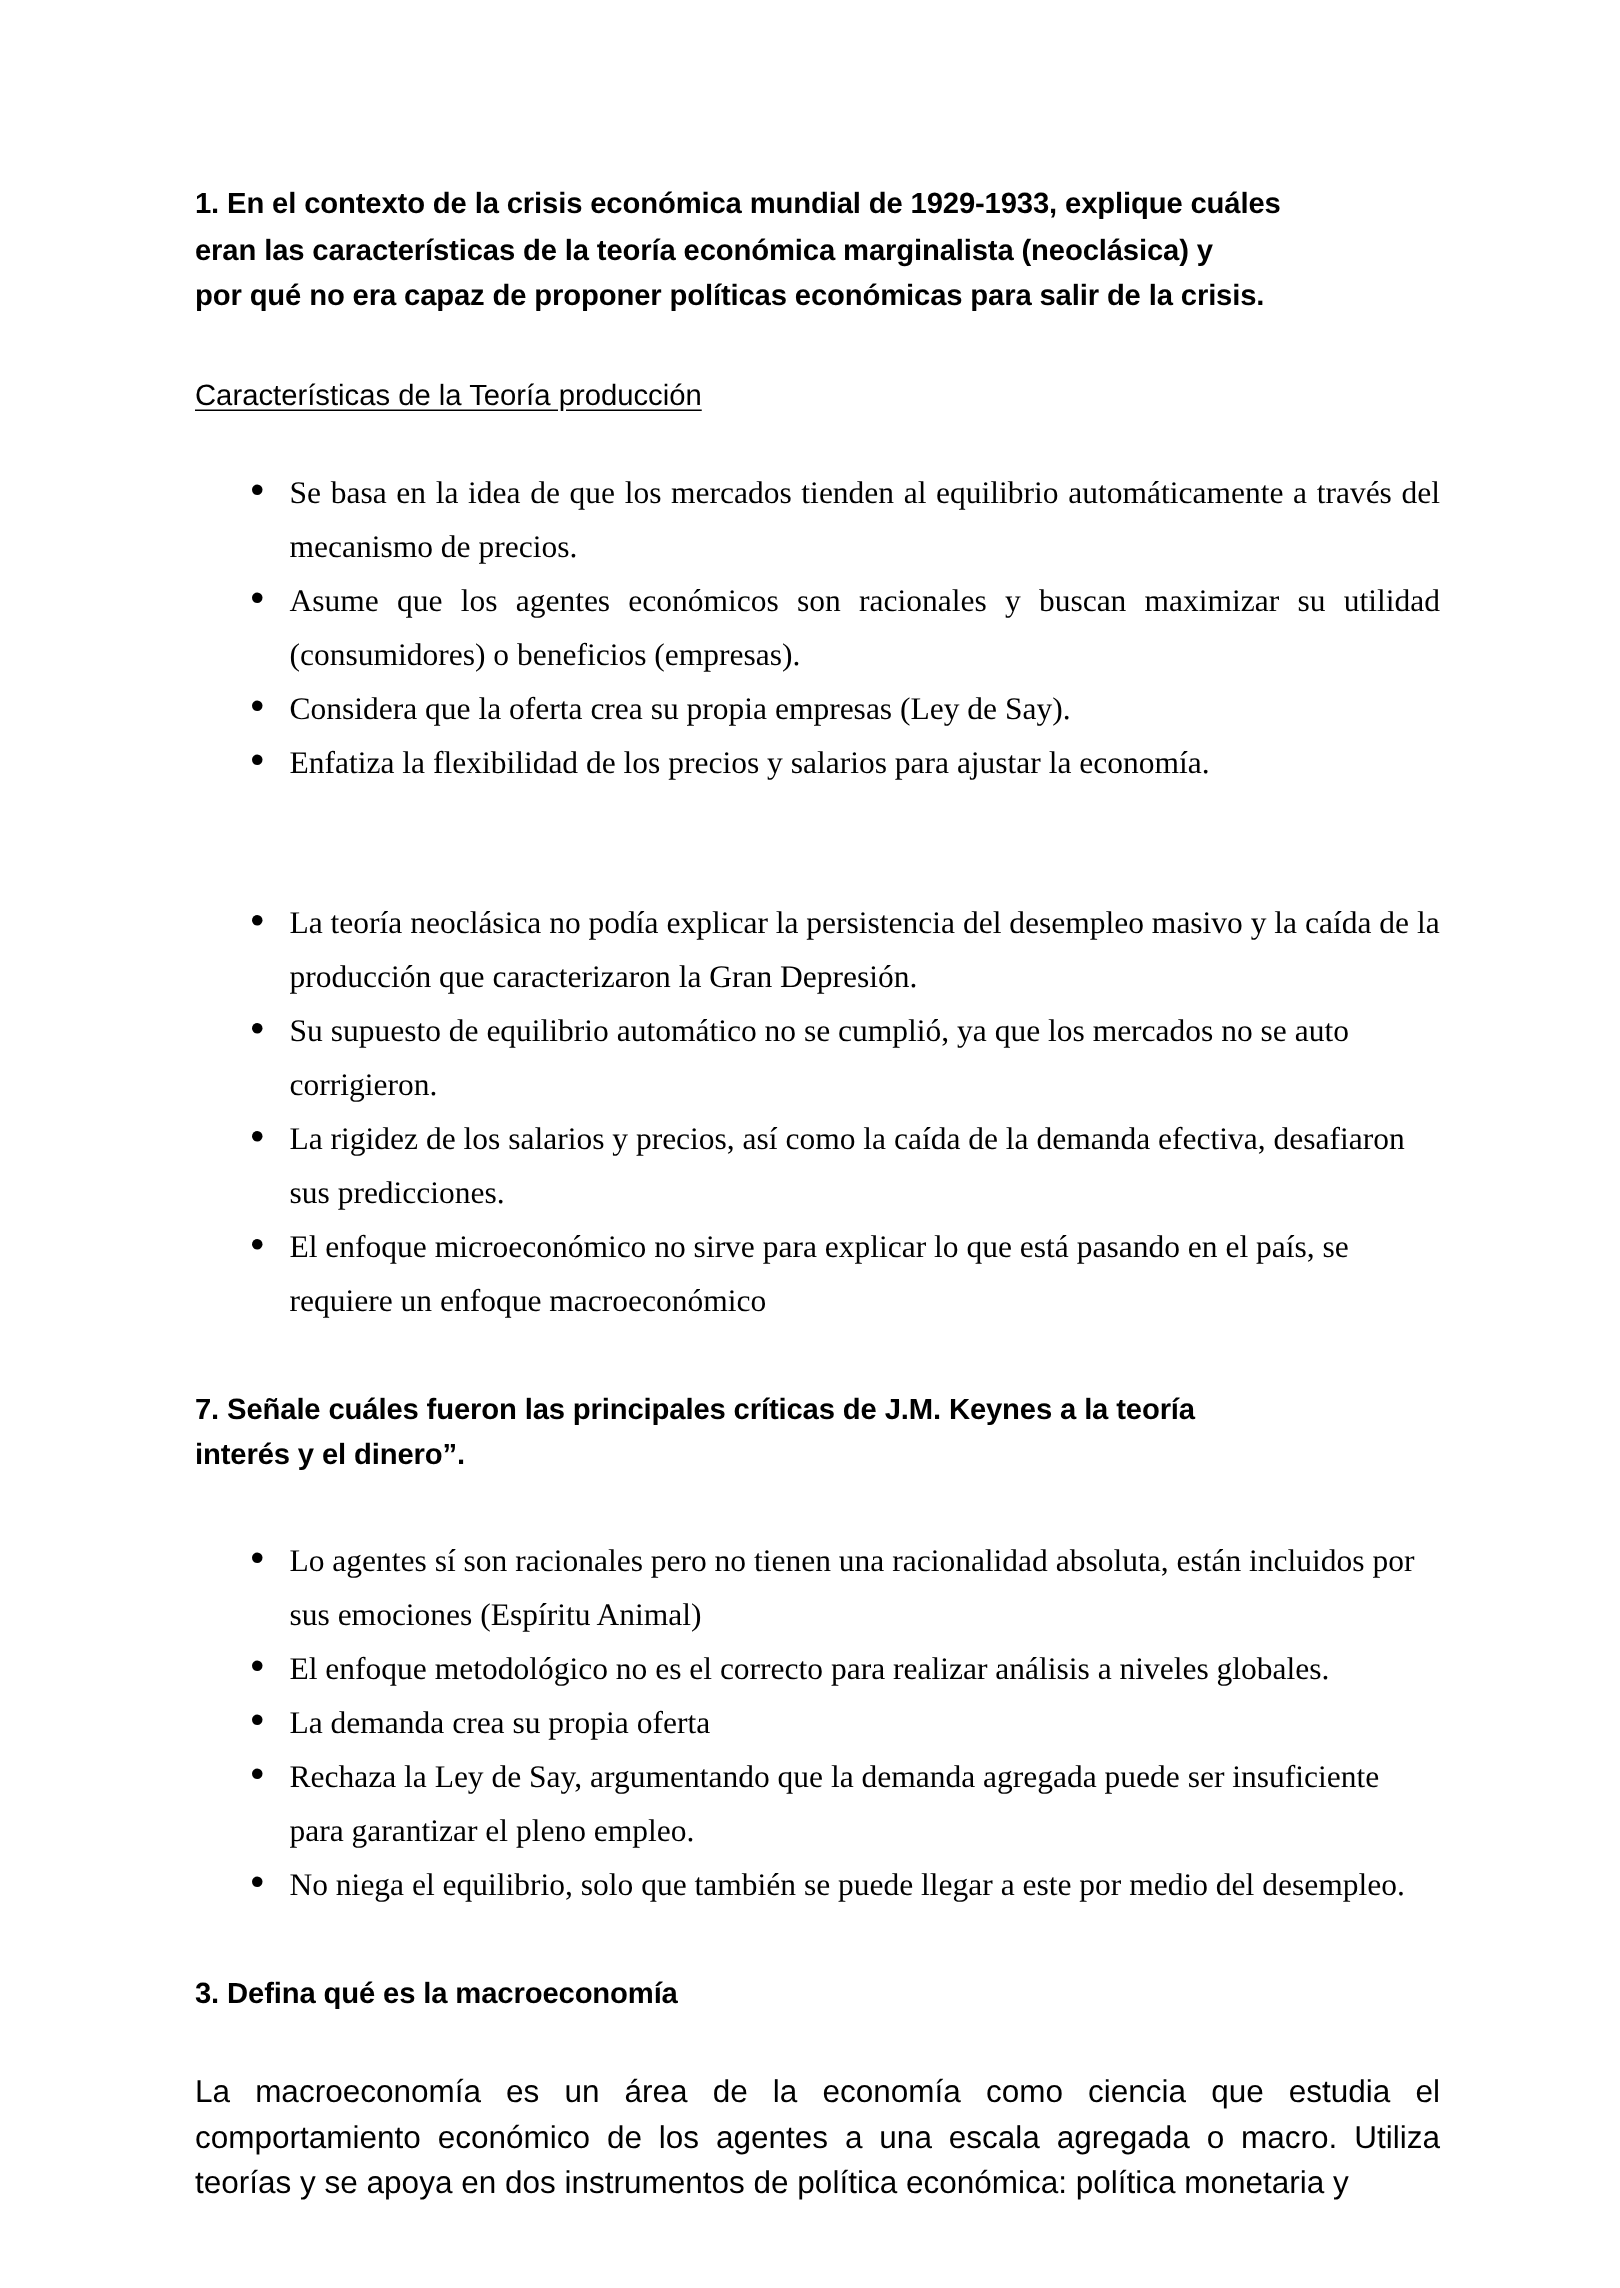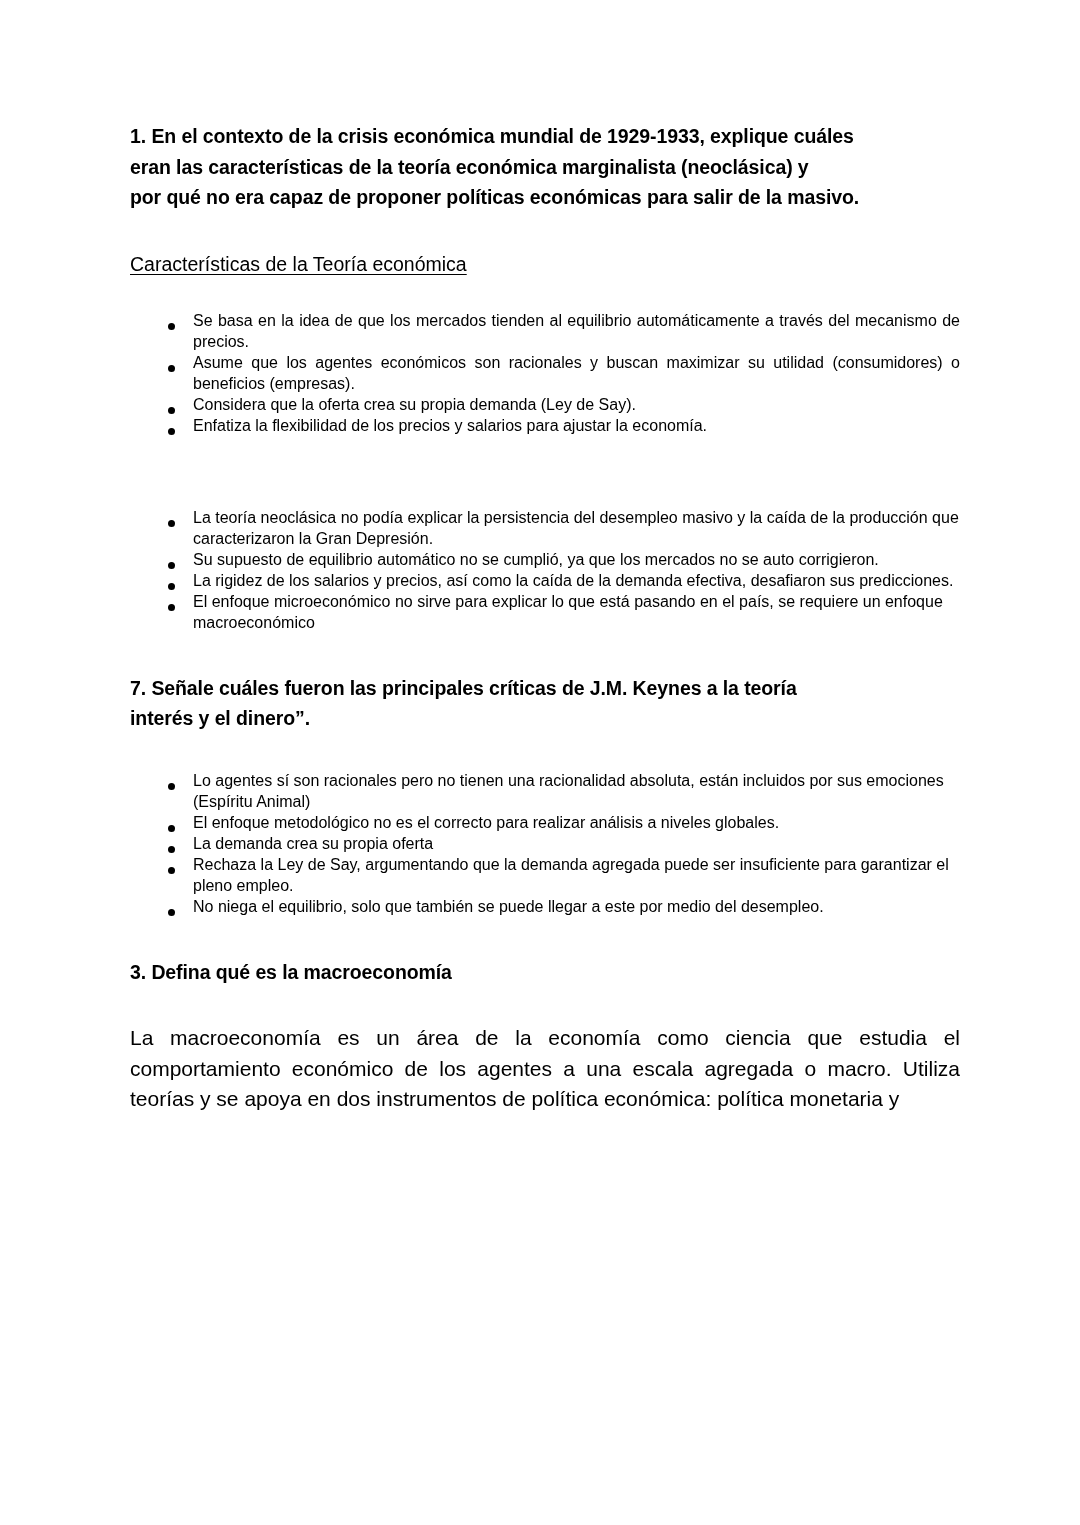--- a/index.html
+++ b/index.html
@@ -59,23 +59,24 @@
 
   
   ul.bullets {
     list-style: none;
     margin: 0;
     padding: 0;
   }
   ul.bullets li {
     position: relative;
     padding-left: 63px;
-    font-size: 16px;
-    line-height: 21px;
+    font-size: 21px;
+    line-height: 36px;
     margin: 0;
+    font-family: Liberation Serif, serif;
   }
   ul.bullets li::before {
     content: "";
     position: absolute;
     left: 38px;
     top: 13px;
     width: 7px;
     height: 7px;
     background: #000000;
     border-radius: 50%;
@@ -101,29 +102,29 @@
   .gap-xl { height: 40px; }
 </style>
 </head>
 <body>
 
 <div class="page">
   <div class="content">
       <div class="q-heading">
         <span class="ln">1. En el contexto de la crisis económica mundial de 1929-1933, explique cuáles</span>
         <span class="ln">eran las características de la teoría económica marginalista (neoclásica) y</span>
-        <span class="ln">por qué no era capaz de proponer políticas económicas para salir de la masivo.</span>
+        <span class="ln">por qué no era capaz de proponer políticas económicas para salir de la crisis.</span>
       </div>
       <div class="gap-lg"></div>
-      <div class="sub-heading-wrap"><span class="sub-heading">Características de la Teoría económica</span></div>
+      <div class="sub-heading-wrap"><span class="sub-heading">Características de la Teoría producción</span></div>
       <div class="gap-md"></div>
       <ul class="bullets">
         <li class="justify">Se basa en la idea de que los mercados tienden al equilibrio automáticamente a través del mecanismo de precios.</li>
         <li class="justify">Asume que los agentes económicos son racionales y buscan maximizar su utilidad (consumidores) o beneficios (empresas).</li>
-        <li class="plain">Considera que la oferta crea su propia demanda (Ley de Say).</li>
+        <li class="plain">Considera que la oferta crea su propia empresas (Ley de Say).</li>
         <li class="plain">Enfatiza la flexibilidad de los precios y salarios para ajustar la economía.</li>
       </ul>
       <div class="gap-xl"></div>
       <div class="gap-md"></div>
       <ul class="bullets">
         <li class="plain">La teoría neoclásica no podía explicar la persistencia del desempleo masivo y la caída de la producción que caracterizaron la Gran Depresión.</li>
         <li class="plain">Su supuesto de equilibrio automático no se cumplió, ya que los mercados no se auto corrigieron.</li>
         <li class="plain">La rigidez de los salarios y precios, así como la caída de la demanda efectiva, desafiaron sus predicciones.</li>
         <li class="plain">El enfoque microeconómico no sirve para explicar lo que está pasando en el país, se requiere un enfoque macroeconómico</li>
       </ul>

